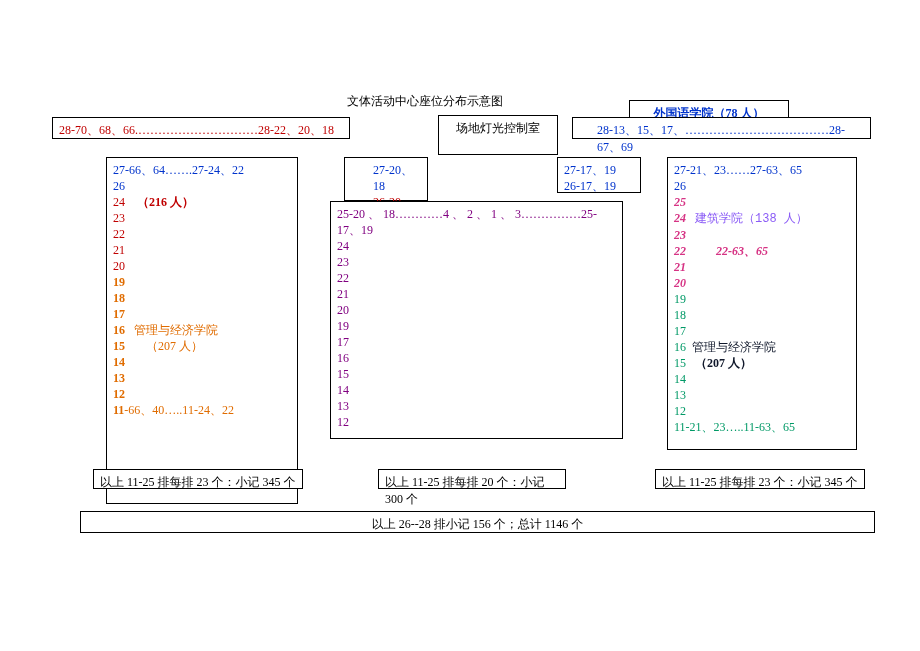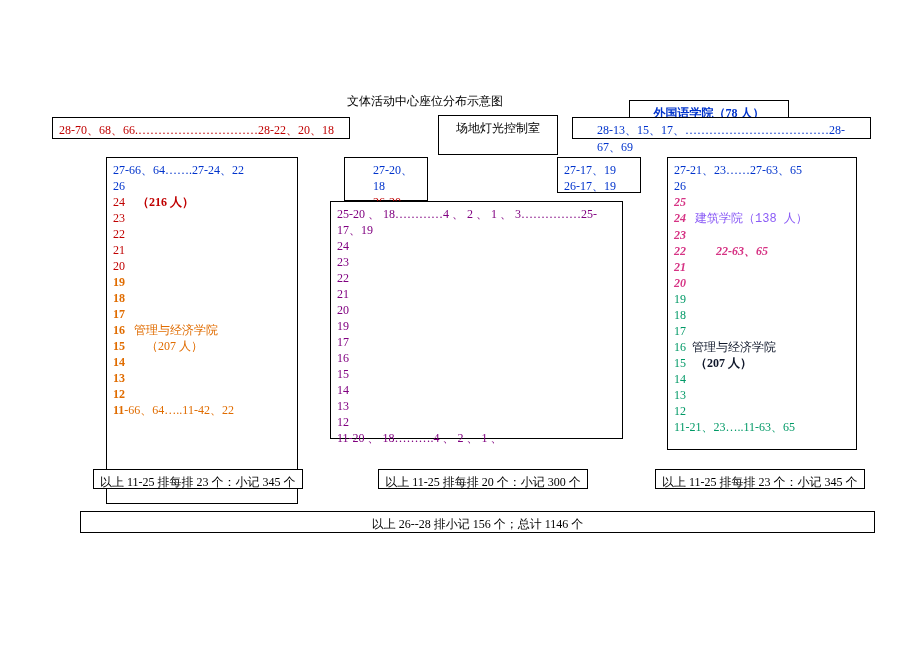--- a/index.html
+++ b/index.html
@@ -60,38 +60,37 @@
   <div class="line red">21</div>
   <div class="line red">20</div>
   <div class="line orange bold">19</div>
   <div class="line orange bold">18</div>
   <div class="line orange bold">17</div>
   <div class="row"><span class="orange bold">16</span><span>   </span><span class="orange">管理与经济学院</span></div>
   <div class="row"><span class="orange bold">15</span><span>       </span><span class="orange">（207 人）</span></div>
   <div class="line orange bold">14</div>
   <div class="line orange bold">13</div>
   <div class="line orange bold">12</div>
-  <div class="row"><span class="orange bold">11</span><span class="orange">-66、64…..11-42、22</span></div>
+  <div class="row"><span class="orange bold">11</span><span class="orange">-66、40…..11-24、22</span></div>
 </div>
 
 <div class="abs box" style="left:330px; top:201px; width:293px; height:238px;">
   <div class="line purple" style="white-space:normal;">25-20  、  18…………4  、  2  、  1  、  3……………25-17、19</div>
   <div class="line purple">24</div>
   <div class="line purple">23</div>
   <div class="line purple">22</div>
   <div class="line purple">21</div>
   <div class="line purple">20</div>
   <div class="line purple">19</div>
   <div class="line purple">17</div>
   <div class="line purple">16</div>
   <div class="line purple">15</div>
   <div class="line purple">14</div>
   <div class="line purple">13</div>
   <div class="line purple">12</div>
-  <div class="line purple">11-20  、  18……….4  、  2  、  1  、</div>
 </div>
 
 <div class="abs box" style="left:667px; top:157px; width:190px; height:293px;">
   <div class="line blue">27-21、23……27-63、65</div>
   <div class="line blue">26</div>
   <div class="line mag-italic">25</div>
   <div class="row"><span class="mag-italic">24</span><span>   </span><span class="magenta">建筑学院（138 人）</span></div>
   <div class="line mag-italic">23</div>
   <div class="row"><span class="mag-italic">22</span><span>          </span><span class="mag-italic">22-63、65</span></div>
   <div class="line mag-italic">21</div>
@@ -101,15 +100,15 @@
   <div class="line teal">17</div>
   <div class="row"><span class="teal">16</span><span>  </span><span class="green">管理与经济学院</span></div>
   <div class="row"><span class="teal">15</span><span>   </span><span class="green bold">（207 人）</span></div>
   <div class="line teal">14</div>
   <div class="line teal">13</div>
   <div class="line teal">12</div>
   <div class="line teal">11-21、23…..11-63、65</div>
 </div>
 
 <div class="abs box" style="left:93px; top:469px; width:210px; height:20px;">以上 11-25 排每排 23 个：小记 345 个</div>
-<div class="abs box" style="left:378px; top:469px; width:210px; height:20px;text-align:center;">以上 11-25 排每排 20 个：小记 300 个</div>
+<div class="abs box" style="left:378px; top:469px; width:188px; height:20px;">以上 11-25 排每排 20 个：小记 300 个</div>
 <div class="abs box" style="left:655px; top:469px; width:210px; height:20px;">以上 11-25 排每排 23 个：小记 345 个</div>
 <div class="abs box" style="left:80px; top:511px; width:795px; height:22px; text-align:center;">以上 26--28 排小记 156 个；总计 1146 个</div>
 
 </body></html>

